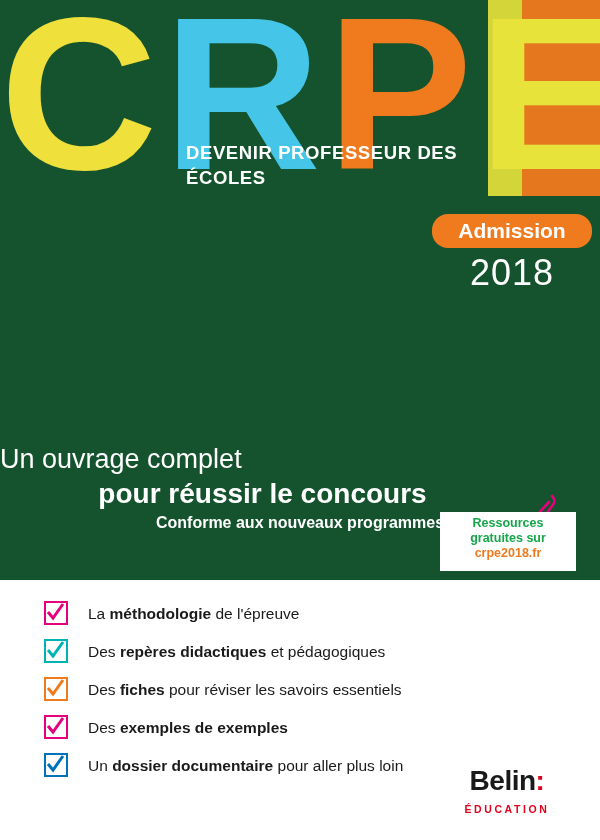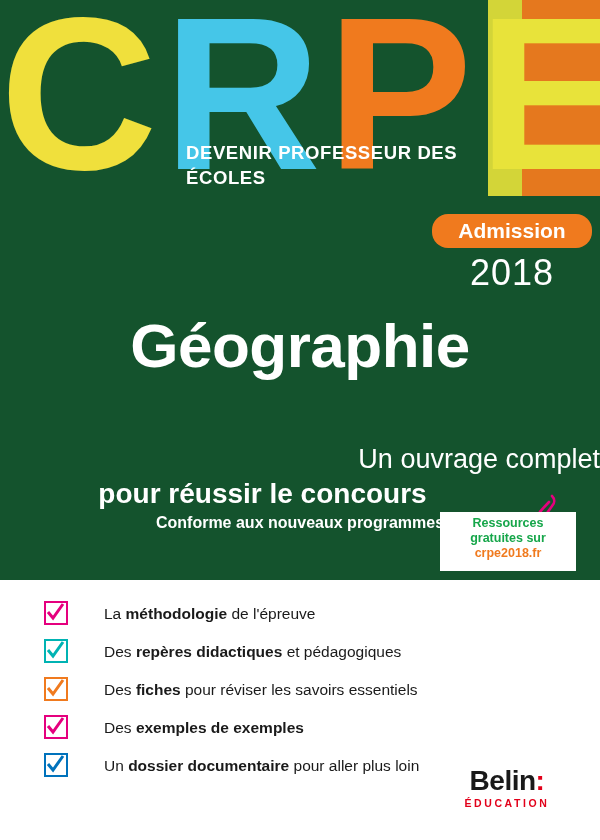--- a/index.html
+++ b/index.html
@@ -112,21 +112,21 @@
     font-size: 62px;
     font-weight: bold;
     letter-spacing: -0.5px;
   }
 
   
   .pitch1 {
     position: absolute;
     left: 0; top: 444px;
     width: 600px;
-    text-align: right;
+    text-align: left;
     color: #ffffff;
     font-size: 27px;
     font-weight: normal;
   }
   .pitch2 {
     position: absolute;
     left: 0; top: 478px;
     width: 525px;
     text-align: center;
     color: #ffffff;
@@ -179,21 +179,21 @@
   .bullets {
     position: absolute;
     left: 44px;
     top: 18px;
     width: 500px;
   }
   .bullet {
     position: relative;
     height: 31px;
     margin-bottom: 7px;
-    padding-left: 60px;
+    padding-left: 44px;
     font-size: 15.5px;
     color: #1a1a1a;
     line-height: 31px;
     white-space: nowrap;
   }
   .bullet b { font-weight: bold; }
   .checkbox {
     position: absolute;
     left: 0;
     top: 3px;
@@ -218,42 +218,41 @@
     font-weight: bold;
     letter-spacing: -0.5px;
     line-height: 30px;
   }
   .logo .belin .dots { color: #e2001a; }
   .logo .edu {
     color: #e2001a;
     font-size: 10.5px;
     font-weight: bold;
     letter-spacing: 2.6px;
-    margin-top: 1px;
+    margin-top: 7px;
   }
 </style>
 </head>
 <body>
 
 <div class="cover">
 
   <div class="top-zone">
     <div class="band-right2"></div>
     <div class="band-right"></div>
 
     <div class="crpe-letters">
       <span class="l-c">C</span><span class="l-r">R</span><span class="l-p">P</span><span class="l-e">E</span>
     </div>
 
     <div class="subtitle">DEVENIR PROFESSEUR DES ÉCOLES</div>
 
     <div class="admission-box">Admission</div>
     <div class="year">2018</div>
 
-    <div class="main-title">Géographie</div>
 
     <div class="pitch1">Un ouvrage complet</div>
     <div class="pitch2">pour réussir le concours</div>
     <div class="pitch3">Conforme aux nouveaux programmes</div>
 
     <svg class="clip" viewBox="0 0 20 44">
       <path d="M14 4 C17 7 17 11 14 14 L7 24 C4.5 26.5 1.5 26.5 1 24 C0.5 21.5 2 19.5 4 17.5 L11 10" fill="none" stroke="#e5007e" stroke-width="2.6" stroke-linecap="round"></path>
     </svg>
 
     <div class="resources">

